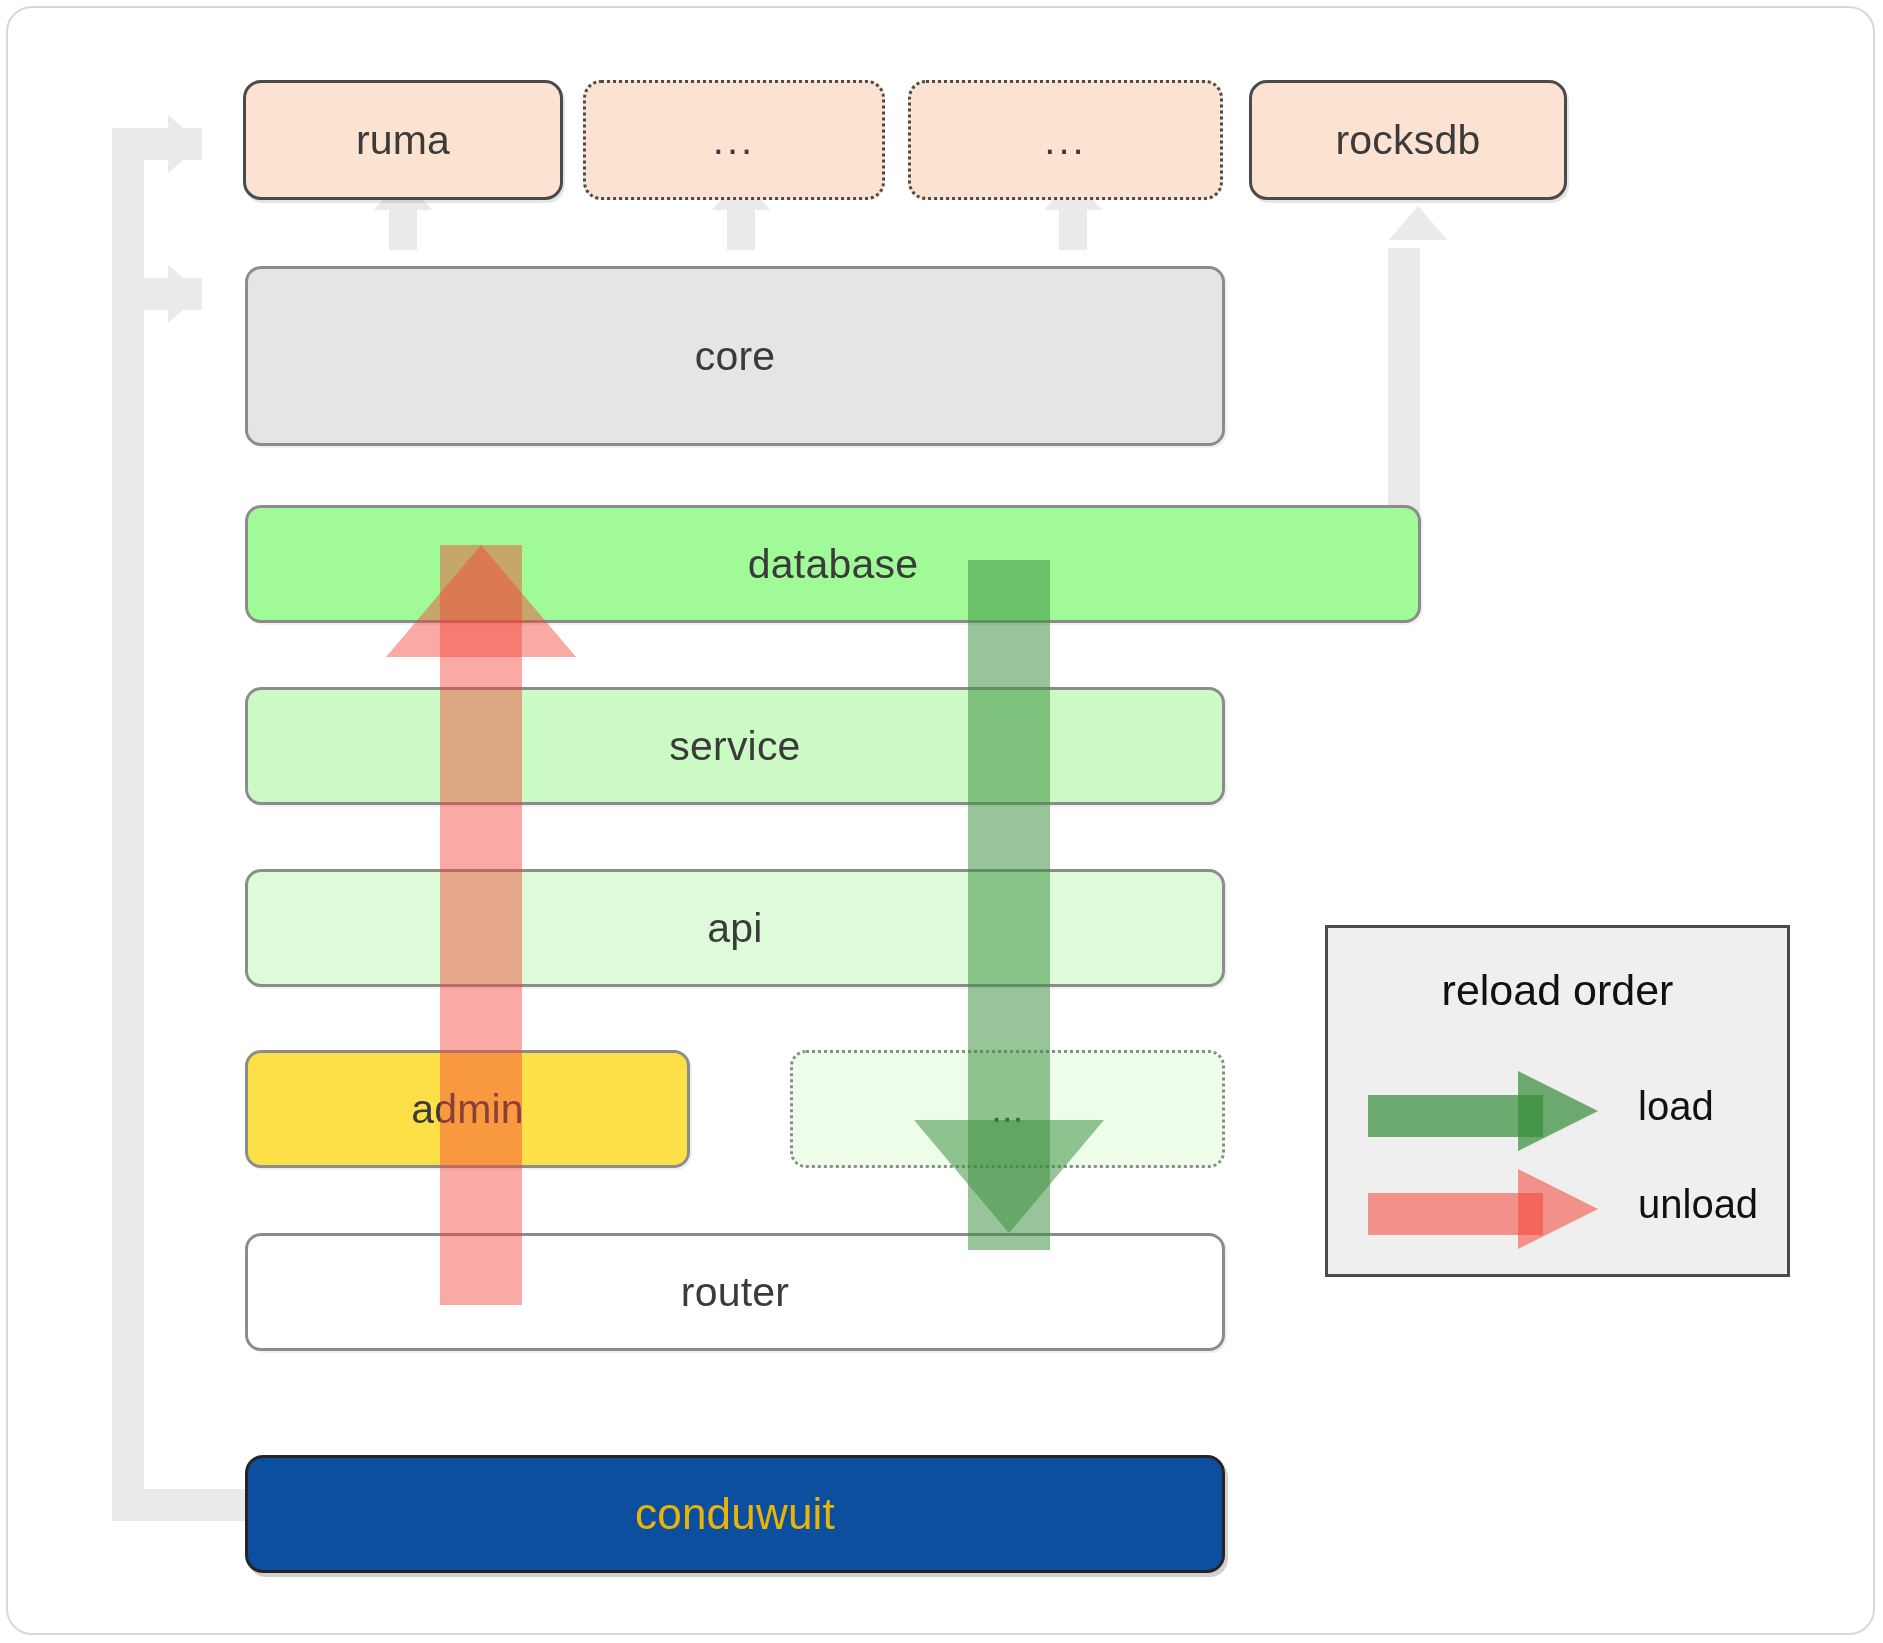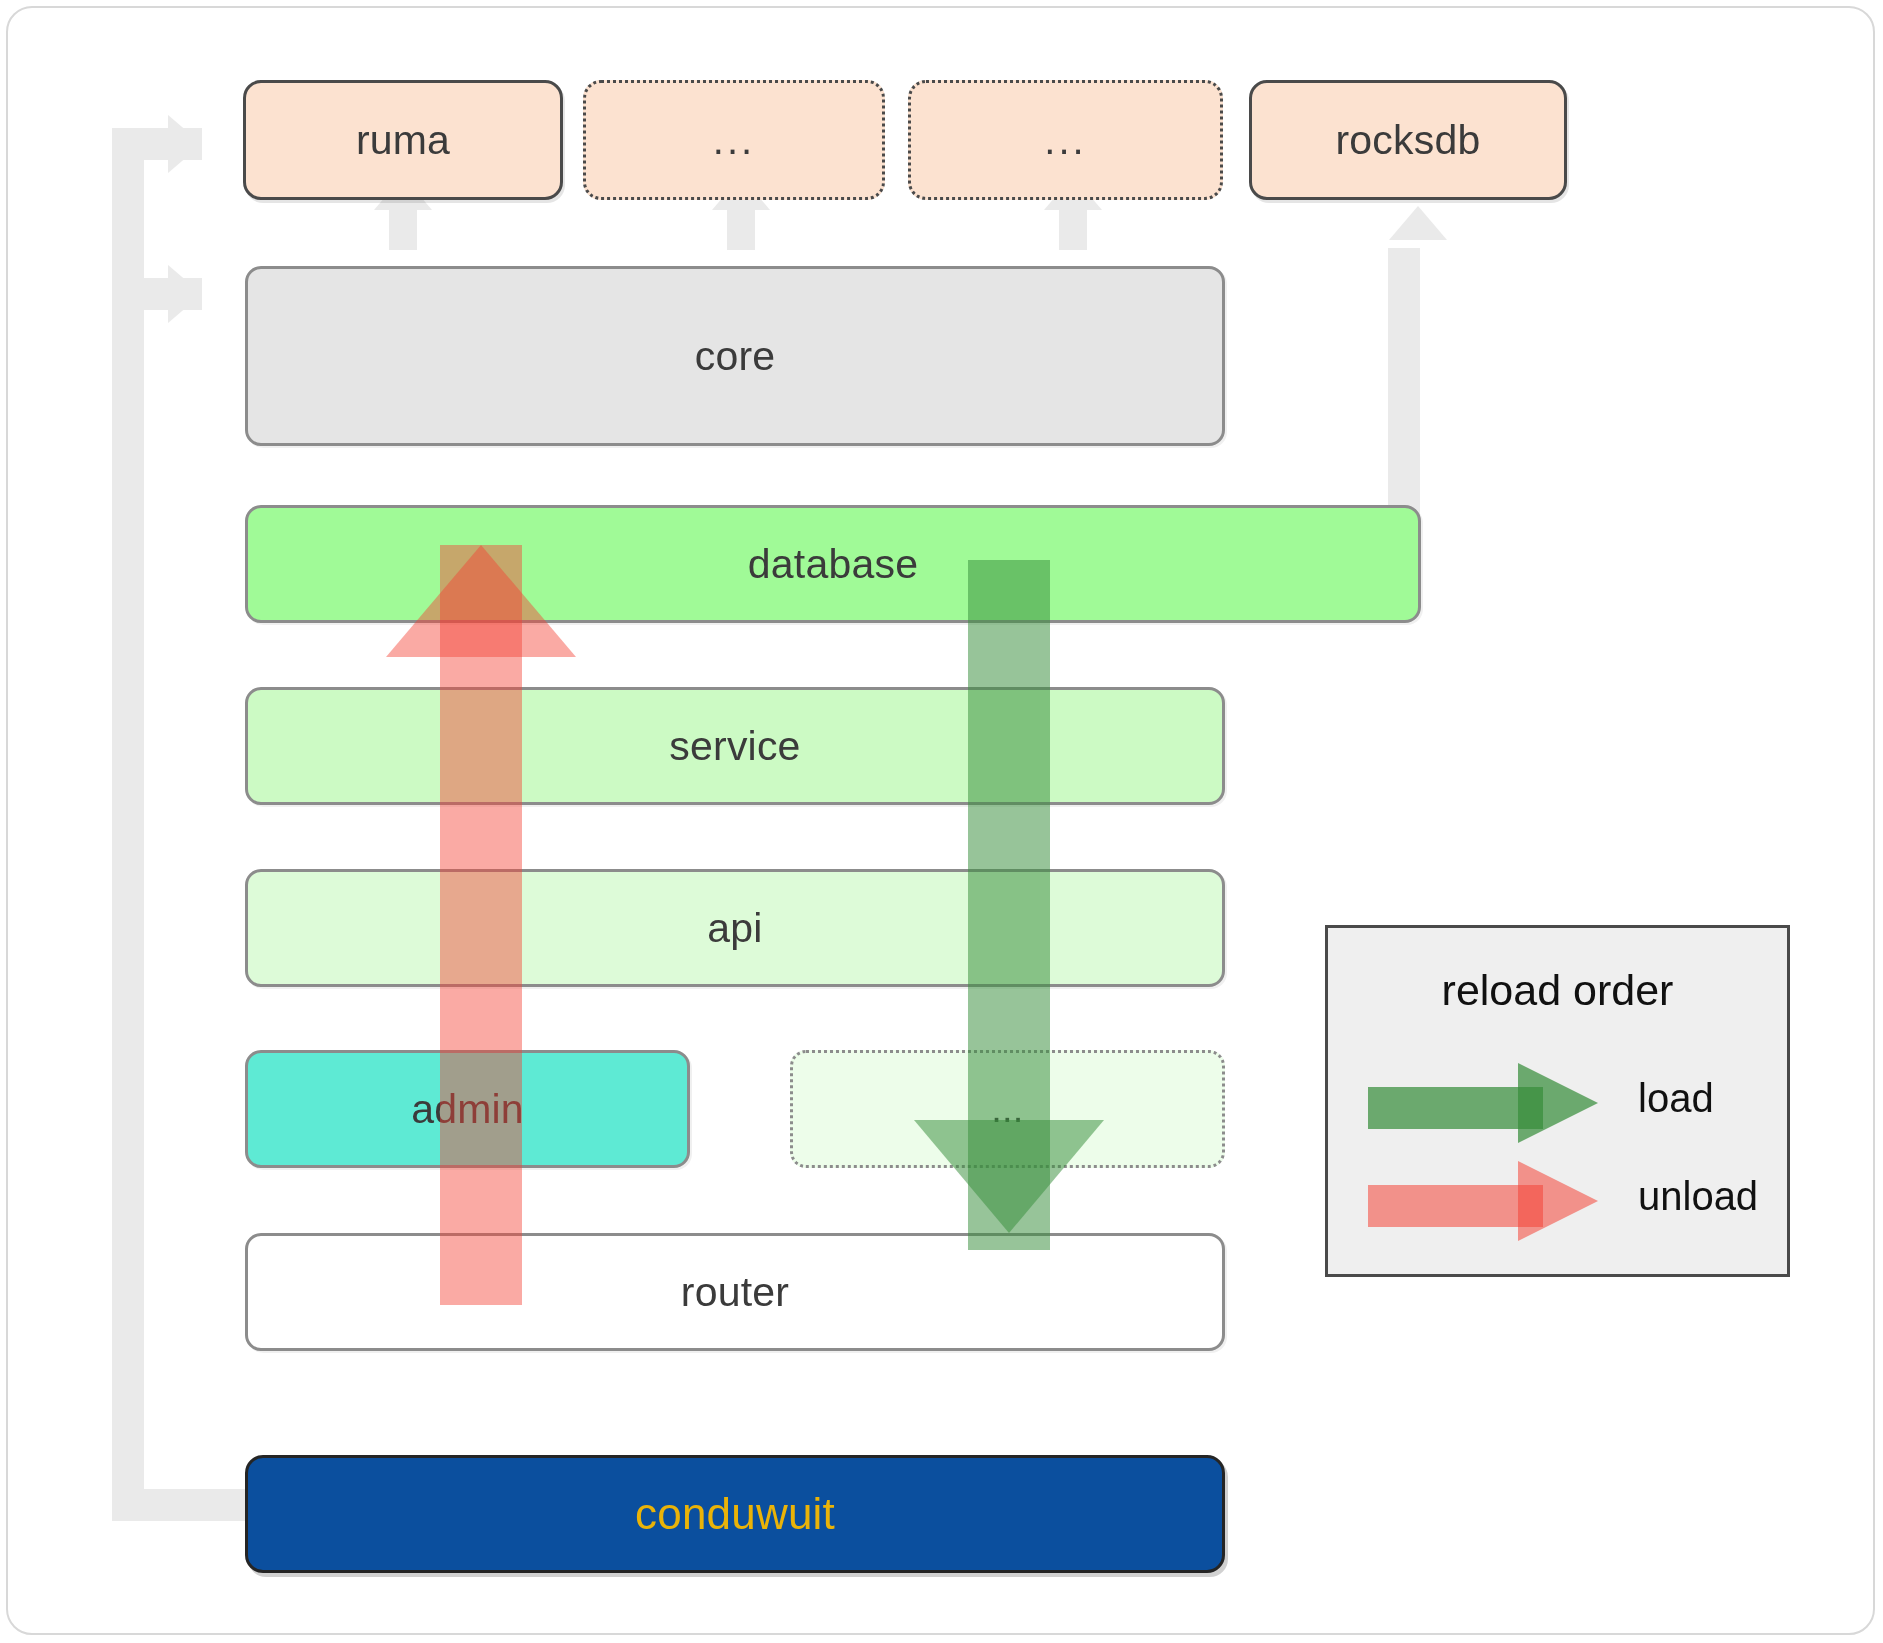--- a/index.html
+++ b/index.html
@@ -53,21 +53,21 @@
     border:3px solid #8c8c8c;
     border-radius:16px;
     box-shadow:2px 2px 0 rgba(0,0,0,.06);
   }
   .layer.dotted{border:3px dotted #8c8c8c;box-shadow:none;}
 
   #node-core{background:#e5e5e5;text-align:right;}
   #node-database{background:#a0fa97;}
   #node-service{background:#ccfac4;}
   #node-api{background:#ddfbd8;}
-  #node-admin{background:#5eead4;}
+  #node-admin{background:#fde047;}
   #node-more-low{background:#edfdea;}
   #node-router{background:#ffffff;}
 
   #node-conduwuit{
     background:#0b4f9e;
     border:3px solid #252525;
     border-radius:18px;
     color:#eab308;
     font-size:44px;
     box-shadow:3px 4px 0 rgba(0,0,0,.18);
@@ -130,21 +130,21 @@
     background:#efefef;
     border:3px solid #4a4a4a;
     box-sizing:border-box;
     z-index:8;
   }
   #legend-title{
     position:absolute;left:0;top:38px;width:100%;
     text-align:center;
     font-size:43px;color:#111;
   }
-  .leg-row{position:absolute;left:0;width:100%;height:80px;}
+  .leg-row{position:absolute;left:0;width:100%;height:80px;margin-top:8px;}
   .leg-shaft{position:absolute;left:40px;width:175px;height:42px;top:19px;}
   .leg-head{position:absolute;left:190px;top:-5px;width:0;height:0;
     border-top:40px solid transparent;border-bottom:40px solid transparent;}
   .leg-label{position:absolute;left:310px;top:8px;font-size:40px;color:#111;}
   #leg-load .leg-shaft{background:rgba(56,142,60,.72);}
   #leg-load .leg-head{border-left:80px solid rgba(56,142,60,.72);}
   #leg-unload .leg-shaft{background:rgba(244,67,54,.55);}
   #leg-unload .leg-head{border-left:80px solid rgba(244,67,54,.55);}
 </style>
 </head>

